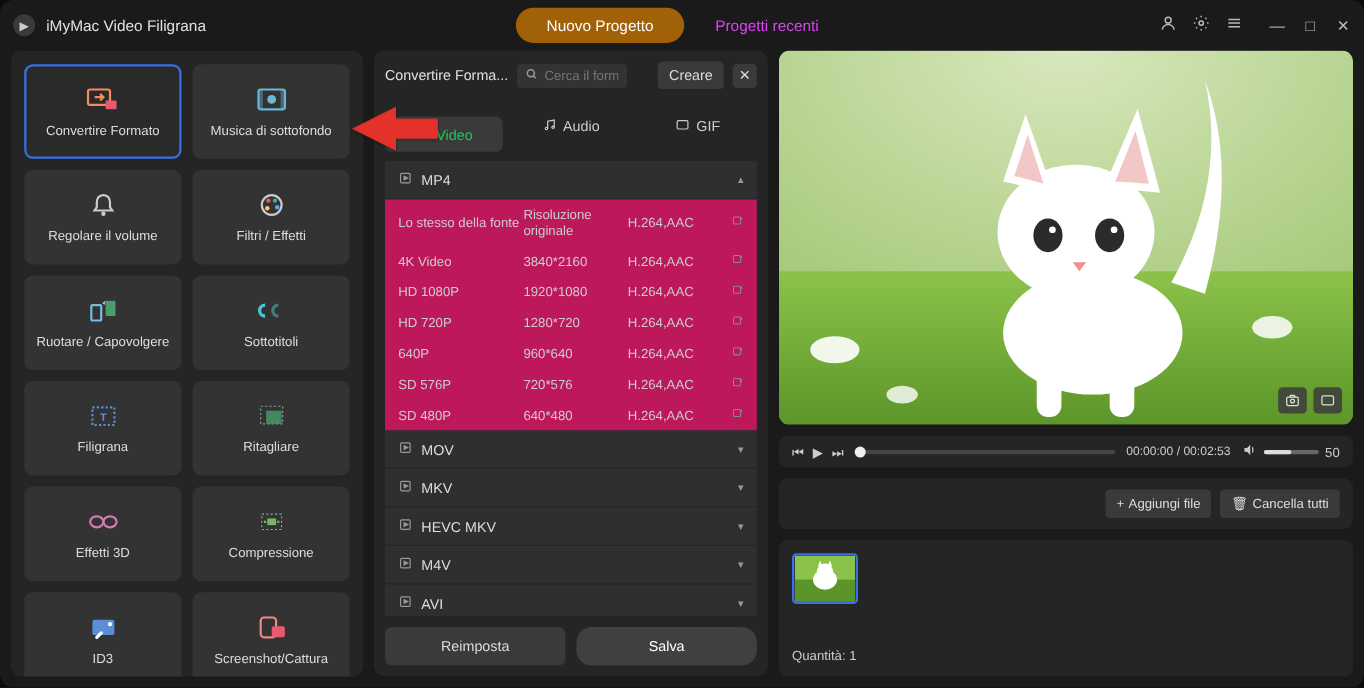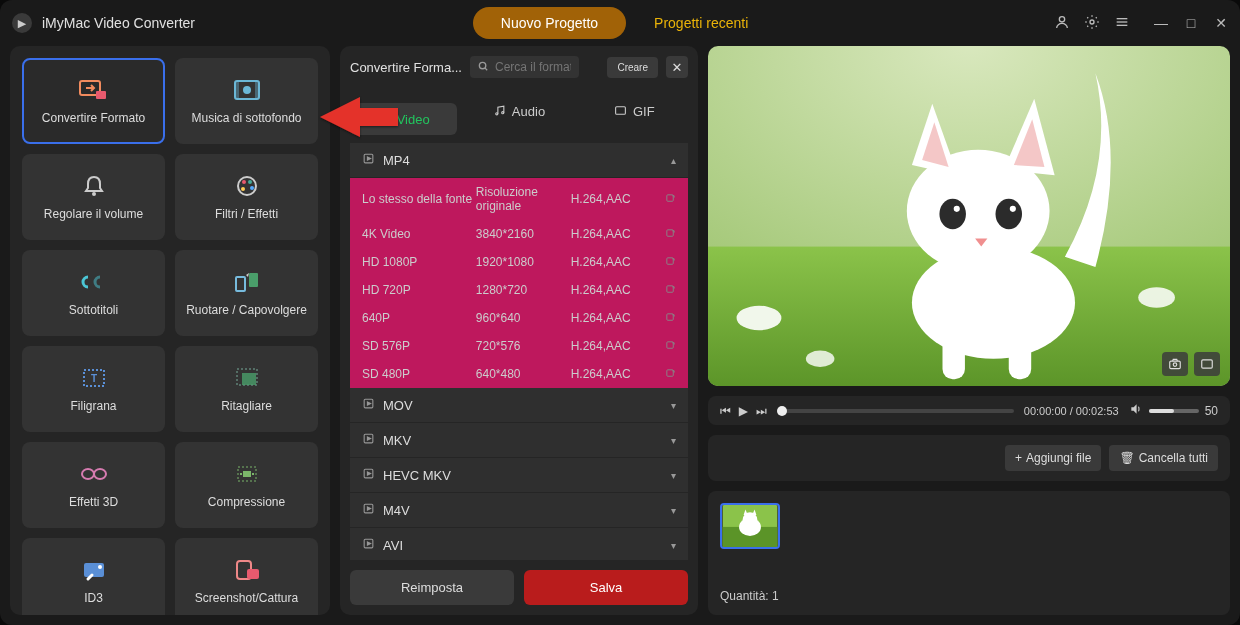--- a/index.html
+++ b/index.html
@@ -4,21 +4,21 @@
 <style>
 * { margin: 0; padding: 0; box-sizing: border-box; font-family: -apple-system, BlinkMacSystemFont, "Segoe UI", Arial, sans-serif; }
 body { background: #0a0a0a; width: 1240px; height: 625px; overflow: hidden; }
 .app { width: 1240px; height: 625px; background: #1a1a1a; border-radius: 12px; display: flex; flex-direction: column; }
 
 
 .titlebar { height: 46px; display: flex; align-items: center; padding: 0 12px; gap: 10px; }
 .app-icon { width: 20px; height: 20px; background: #3a3a3a; border-radius: 50%; display: flex; align-items: center; justify-content: center; color: #ccc; font-size: 11px; }
 .app-title { color: #e0e0e0; font-size: 14px; font-weight: 500; }
 .title-center { flex: 1; display: flex; justify-content: center; gap: 0; }
-.title-btn { padding: 8px 28px; font-size: 14px; color: #eab308; cursor: pointer; border: none; background: transparent; border-radius: 18px; }
+.title-btn { padding: 8px 28px; font-size: 14px; color: #d946ef; cursor: pointer; border: none; background: transparent; border-radius: 18px; }
 .title-btn.active { background: #a16207; color: #fff; }
 .title-right { display: flex; align-items: center; gap: 14px; color: #bbb; }
 .tr-icon { cursor: pointer; font-size: 15px; color: #bbb; }
 .win-controls { display: flex; gap: 16px; margin-left: 10px; }
 .win-control { width: 14px; color: #bbb; cursor: pointer; font-size: 14px; text-align: center; }
 
 
 .main { flex: 1; display: flex; gap: 10px; padding: 0 10px 10px 10px; min-height: 0; }
 
 
@@ -28,40 +28,40 @@
 .tool-icon { width: 32px; height: 26px; display: flex; align-items: center; justify-content: center; }
 .tool-icon svg { width: 32px; height: 26px; }
 
 
 .middle { width: 358px; background: #252525; border-radius: 10px; padding: 10px; display: flex; flex-direction: column; position: relative; }
 .mid-header { display: flex; align-items: center; gap: 8px; margin-bottom: 10px; }
 .mid-title { color: #e0e0e0; font-size: 13px; font-weight: 500; flex: 0 0 auto; max-width: 120px; overflow: hidden; text-overflow: ellipsis; white-space: nowrap; }
 .search-wrap { flex: 1; background: #333; border-radius: 4px; display: flex; align-items: center; padding: 4px 8px; gap: 6px; }
 .search-wrap input { background: transparent; border: none; outline: none; color: #ddd; font-size: 12px; width: 100%; }
 .search-icon { color: #999; font-size: 11px; }
-.create-btn { background: #3a3a3a; color: #ddd; border: none; padding: 5px 10px; border-radius: 4px; font-size: 10px; cursor: pointer; margin-left: 20px; }
+.create-btn { background: #3a3a3a; color: #ddd; border: none; padding: 5px 10px; border-radius: 4px; font-size: 13px; cursor: pointer; margin-left: 20px; }
 .close-mid { background: #3a3a3a; color: #ddd; border: none; width: 22px; height: 22px; border-radius: 4px; font-size: 13px; cursor: pointer; }
 
 .format-tabs { display: flex; gap: 8px; margin-bottom: 8px; }
 .ftab { flex: 1; padding: 8px 0; background: transparent; color: #ccc; border: none; border-radius: 6px; font-size: 13px; cursor: pointer; display: flex; align-items: center; justify-content: center; gap: 6px; }
 .ftab.active { background: #3a3a3a; color: #22c55e; margin-top: 15px; }
 .ftab-icon { font-size: 12px; }
 
 .format-list { flex: 1; overflow-y: auto; }
 .fgroup-header { background: #2f2f2f; padding: 9px 12px; color: #ddd; font-size: 13px; display: flex; align-items: center; gap: 8px; cursor: pointer; margin-bottom: 1px; }
 .fgroup-header .chev { margin-left: auto; font-size: 10px; color: #999; }
 .fg-icon { color: #999; font-size: 12px; }
 .fpresets { background: #be185d; }
 .fpreset { display: grid; grid-template-columns: 1.2fr 1fr 0.9fr 20px; padding: 7px 12px; color: #ccc; font-size: 12px; align-items: center; cursor: pointer; }
 .fp-edit { color: #888; font-size: 11px; cursor: pointer; text-align: right; }
 
 .mid-footer { display: flex; gap: 10px; padding-top: 10px; }
 .mid-btn { flex: 1; padding: 10px 0; border: none; border-radius: 6px; font-size: 13px; cursor: pointer; }
 .mid-btn.reset { background: #3a3a3a; color: #ddd; }
-.mid-btn.save { background: #b91c1c; color: #fff; }
+.mid-btn.save { background: #404040; color: #fff; border-radius: 14px; }
 
 
 .arrow { position: absolute; top: 36px; left: -30px; z-index: 5; pointer-events: none; }
 
 
 .right { flex: 1; display: flex; flex-direction: column; gap: 10px; }
 .preview { flex: 0 0 340px; background: #000; border-radius: 10px; position: relative; overflow: hidden; display: flex; align-items: center; justify-content: center; }
 .preview-img { width: 100%; height: 100%; }
 .preview-icons { position: absolute; right: 10px; bottom: 10px; display: flex; gap: 6px; }
 .pv-icon { width: 26px; height: 24px; background: rgba(60,60,60,0.85); border-radius: 4px; display: flex; align-items: center; justify-content: center; color: #ddd; font-size: 13px; cursor: pointer; }
@@ -89,21 +89,21 @@
 ::-webkit-scrollbar { width: 6px; }
 ::-webkit-scrollbar-thumb { background: #444; border-radius: 3px; }
 </style>
 </head>
 <body>
 
 <div class="app">
 
   <div class="titlebar">
     <div class="app-icon">▶</div>
-    <div class="app-title">iMyMac Video Converter</div>
+    <div class="app-title">iMyMac Video Filigrana</div>
     <div class="title-center">
       <button class="title-btn active">Nuovo Progetto</button>
       <button class="title-btn">Progetti recenti</button>
     </div>
     <div class="title-right">
       <span class="tr-icon">
         <svg width="16" height="16" viewBox="0 0 24 24" fill="none" stroke="currentColor" stroke-width="2">
             <circle cx="12" cy="8" r="4"></circle>
             <path d="M4 21c0-4 4-7 8-7s8 3 8 7"></path>
           </svg>
@@ -170,35 +170,35 @@
               <circle cx="19" cy="9" r="2" fill="#4a9"></circle>
               <circle cx="21" cy="15" r="2" fill="#5af"></circle>
               <circle cx="12" cy="16" r="2" fill="#fc5"></circle>
             </svg>
           </div>
           <span>Filtri / Effetti</span>
         </div>
         <div class="tool">
           <div class="tool-icon">
             <svg viewBox="0 0 32 26">
-              <path d="M10 8a5 5 0 100 10" fill="none" stroke="#4bc5d4" stroke-width="3"></path>
-              <path d="M22 8a5 5 0 100 10" fill="none" stroke="#4bc5d4" stroke-width="3" opacity="0.5"></path>
-            </svg>
-          </div>
-          <span>Sottotitoli</span>
-        </div>
-        <div class="tool">
-          <div class="tool-icon">
-            <svg viewBox="0 0 32 26">
               <rect x="5" y="8" width="9" height="14" rx="1" fill="none" stroke="#7bd" stroke-width="2"></rect>
               <rect x="18" y="4" width="9" height="14" rx="1" fill="#4a9e6a"></rect>
               <path d="M15 6l3-2-1 4" fill="#ccc"></path>
             </svg>
           </div>
           <span>Ruotare / Capovolgere</span>
+        </div>
+        <div class="tool">
+          <div class="tool-icon">
+            <svg viewBox="0 0 32 26">
+              <path d="M10 8a5 5 0 100 10" fill="none" stroke="#4bc5d4" stroke-width="3"></path>
+              <path d="M22 8a5 5 0 100 10" fill="none" stroke="#4bc5d4" stroke-width="3" opacity="0.5"></path>
+            </svg>
+          </div>
+          <span>Sottotitoli</span>
         </div>
         <div class="tool">
           <div class="tool-icon">
             <svg viewBox="0 0 32 26">
               <rect x="6" y="5" width="20" height="16" fill="none" stroke="#5a8fd6" stroke-width="2" stroke-dasharray="2 2"></rect>
               <text x="16" y="17" font-size="10" fill="#5a8fd6" text-anchor="middle" font-weight="bold">T</text>
             </svg>
           </div>
           <span>Filigrana</span>
         </div>

